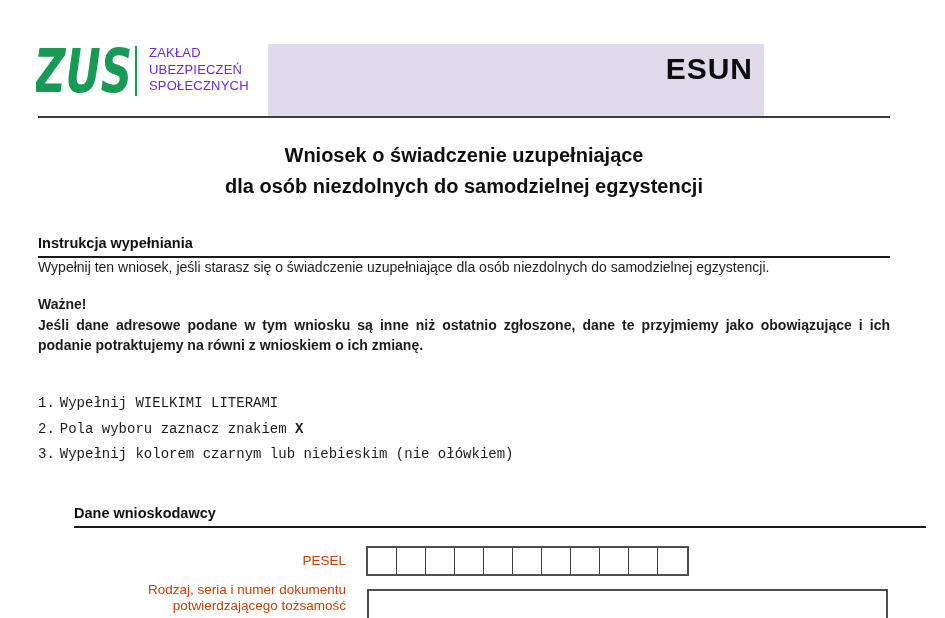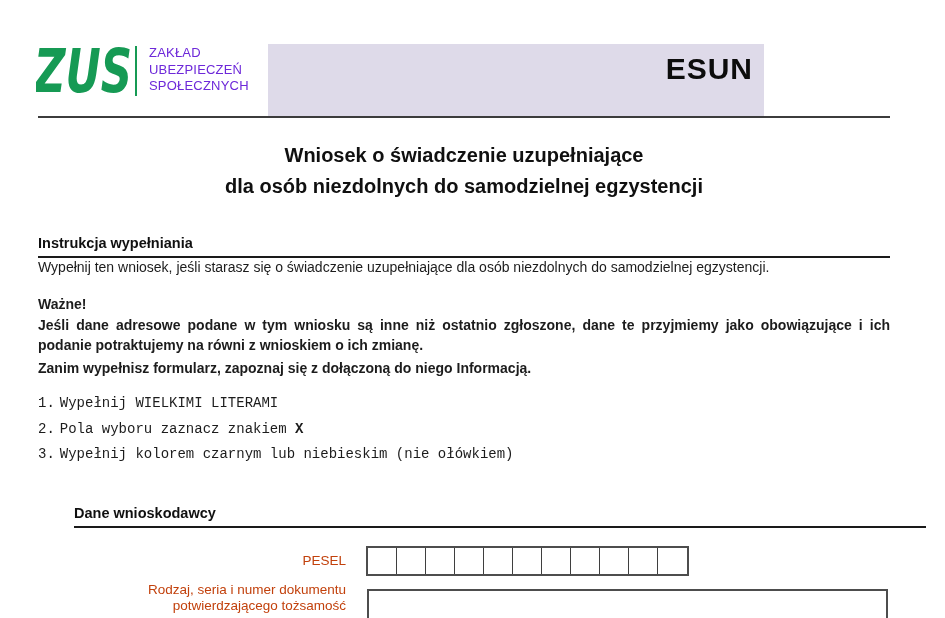--- a/index.html
+++ b/index.html
@@ -77,21 +77,20 @@
 
   <div class="section-heading" id="h-instrukcja">Instrukcja wypełniania</div>
 
   <div class="p" id="intro">Wypełnij ten wniosek, jeśli starasz się o świadczenie uzupełniające dla osób niezdolnych do samodzielnej egzystencji.</div>
 
   <div class="p" id="wazne">
     <span>Ważne!</span><br>
     <span>Jeśli dane adresowe podane w tym wniosku są inne niż ostatnio zgłoszone, dane te przyjmiemy jako obowiązujące i ich podanie potraktujemy na równi z wnioskiem o ich zmianę.</span>
   </div>
 
-  <div class="p" id="zanim">Zanim wypełnisz formularz, zapoznaj się z dołączoną do niego Informacją.</div>
 
   <div class="p" id="list">
     <div class="li">
       <span class="num">1.</span><span>Wypełnij WIELKIMI LITERAMI</span><span class="b"></span>
     </div>
     <div class="li">
       <span class="num">2.</span><span>Pola wyboru zaznacz znakiem </span><span class="b">X</span>
     </div>
     <div class="li">
       <span class="num">3.</span><span>Wypełnij kolorem czarnym lub niebieskim (nie ołówkiem)</span><span class="b"></span>

